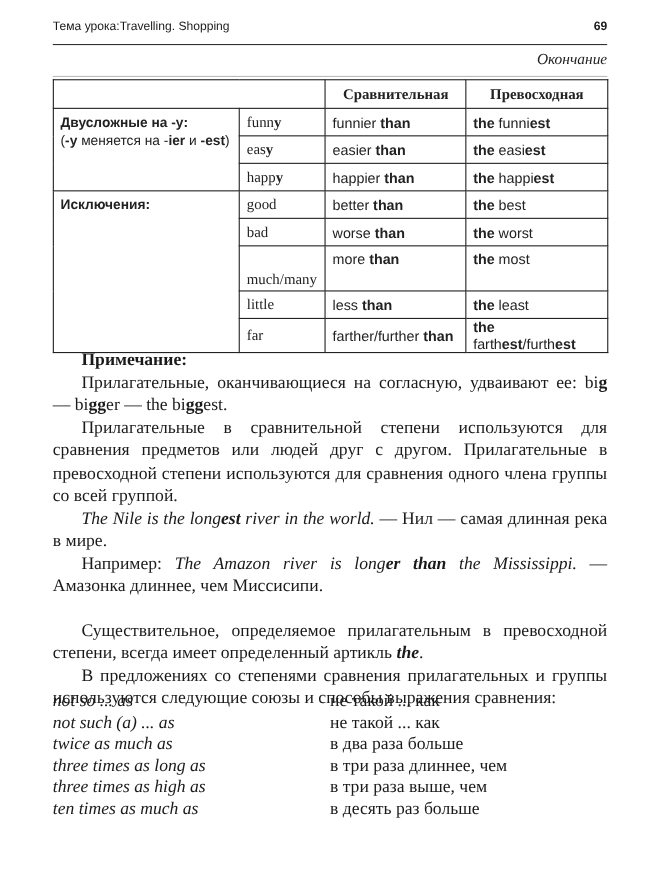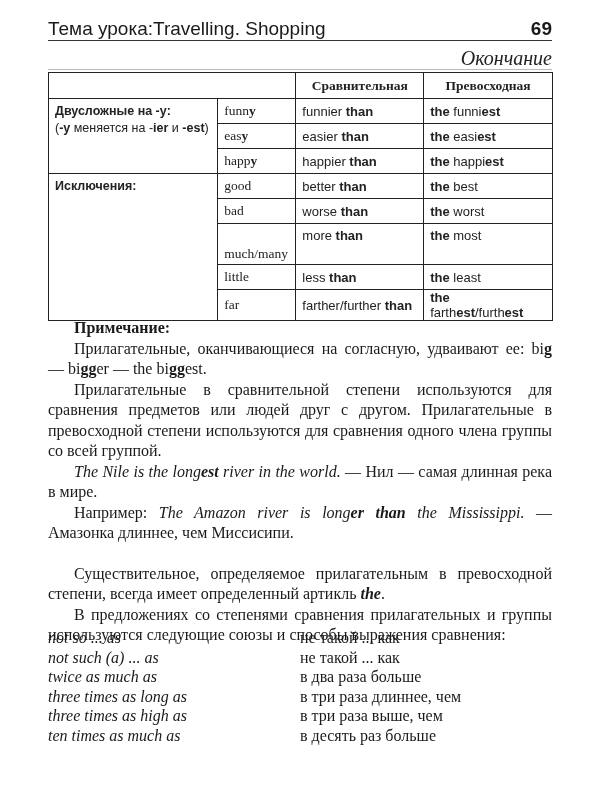--- a/index.html
+++ b/index.html
@@ -3,26 +3,26 @@
 <meta charset="utf-8">
 <style>
   html, body { margin: 0; padding: 0; }
   body {
     width: 600px; height: 800px; background: #ffffff; position: relative;
     color: #1a1a1a; font-family: "Liberation Serif", serif; overflow: hidden;
   }
   .header {
     position: absolute; left: 48px; top: 14px; width: 504px; height: 26px;
     border-bottom: 1.5px solid #333;
-    font-family: "Liberation Sans", sans-serif; font-size: 19px;
+    font-family: "Liberation Sans", sans-serif; font-size: 11px;
   }
   .header .title { position: absolute; left: 0; top: 4px; }
   .header .pageno { position: absolute; right: 0; top: 4px; font-weight: bold; }
   .continuation {
-    position: absolute; right: 48px; top: 47px; font-style: italic; font-size: 20px; color: #222;
+    position: absolute; right: 48px; top: 47px; font-style: italic; font-size: 14px; color: #222;
   }
   .topline { position: absolute; left: 48px; top: 69px; width: 504px; border-top: 1px solid #bbb; }
 
   table.grammar {
     position: absolute; left: 48px; top: 72px; width: 505px;
     border-collapse: collapse; font-size: 13px; padding-left: 40px;
   }
   table.grammar td {
     border: 1px solid #222; padding: 0 6px; vertical-align: middle; height: 24px;
     font-family: "Liberation Sans", sans-serif; color: #222;

